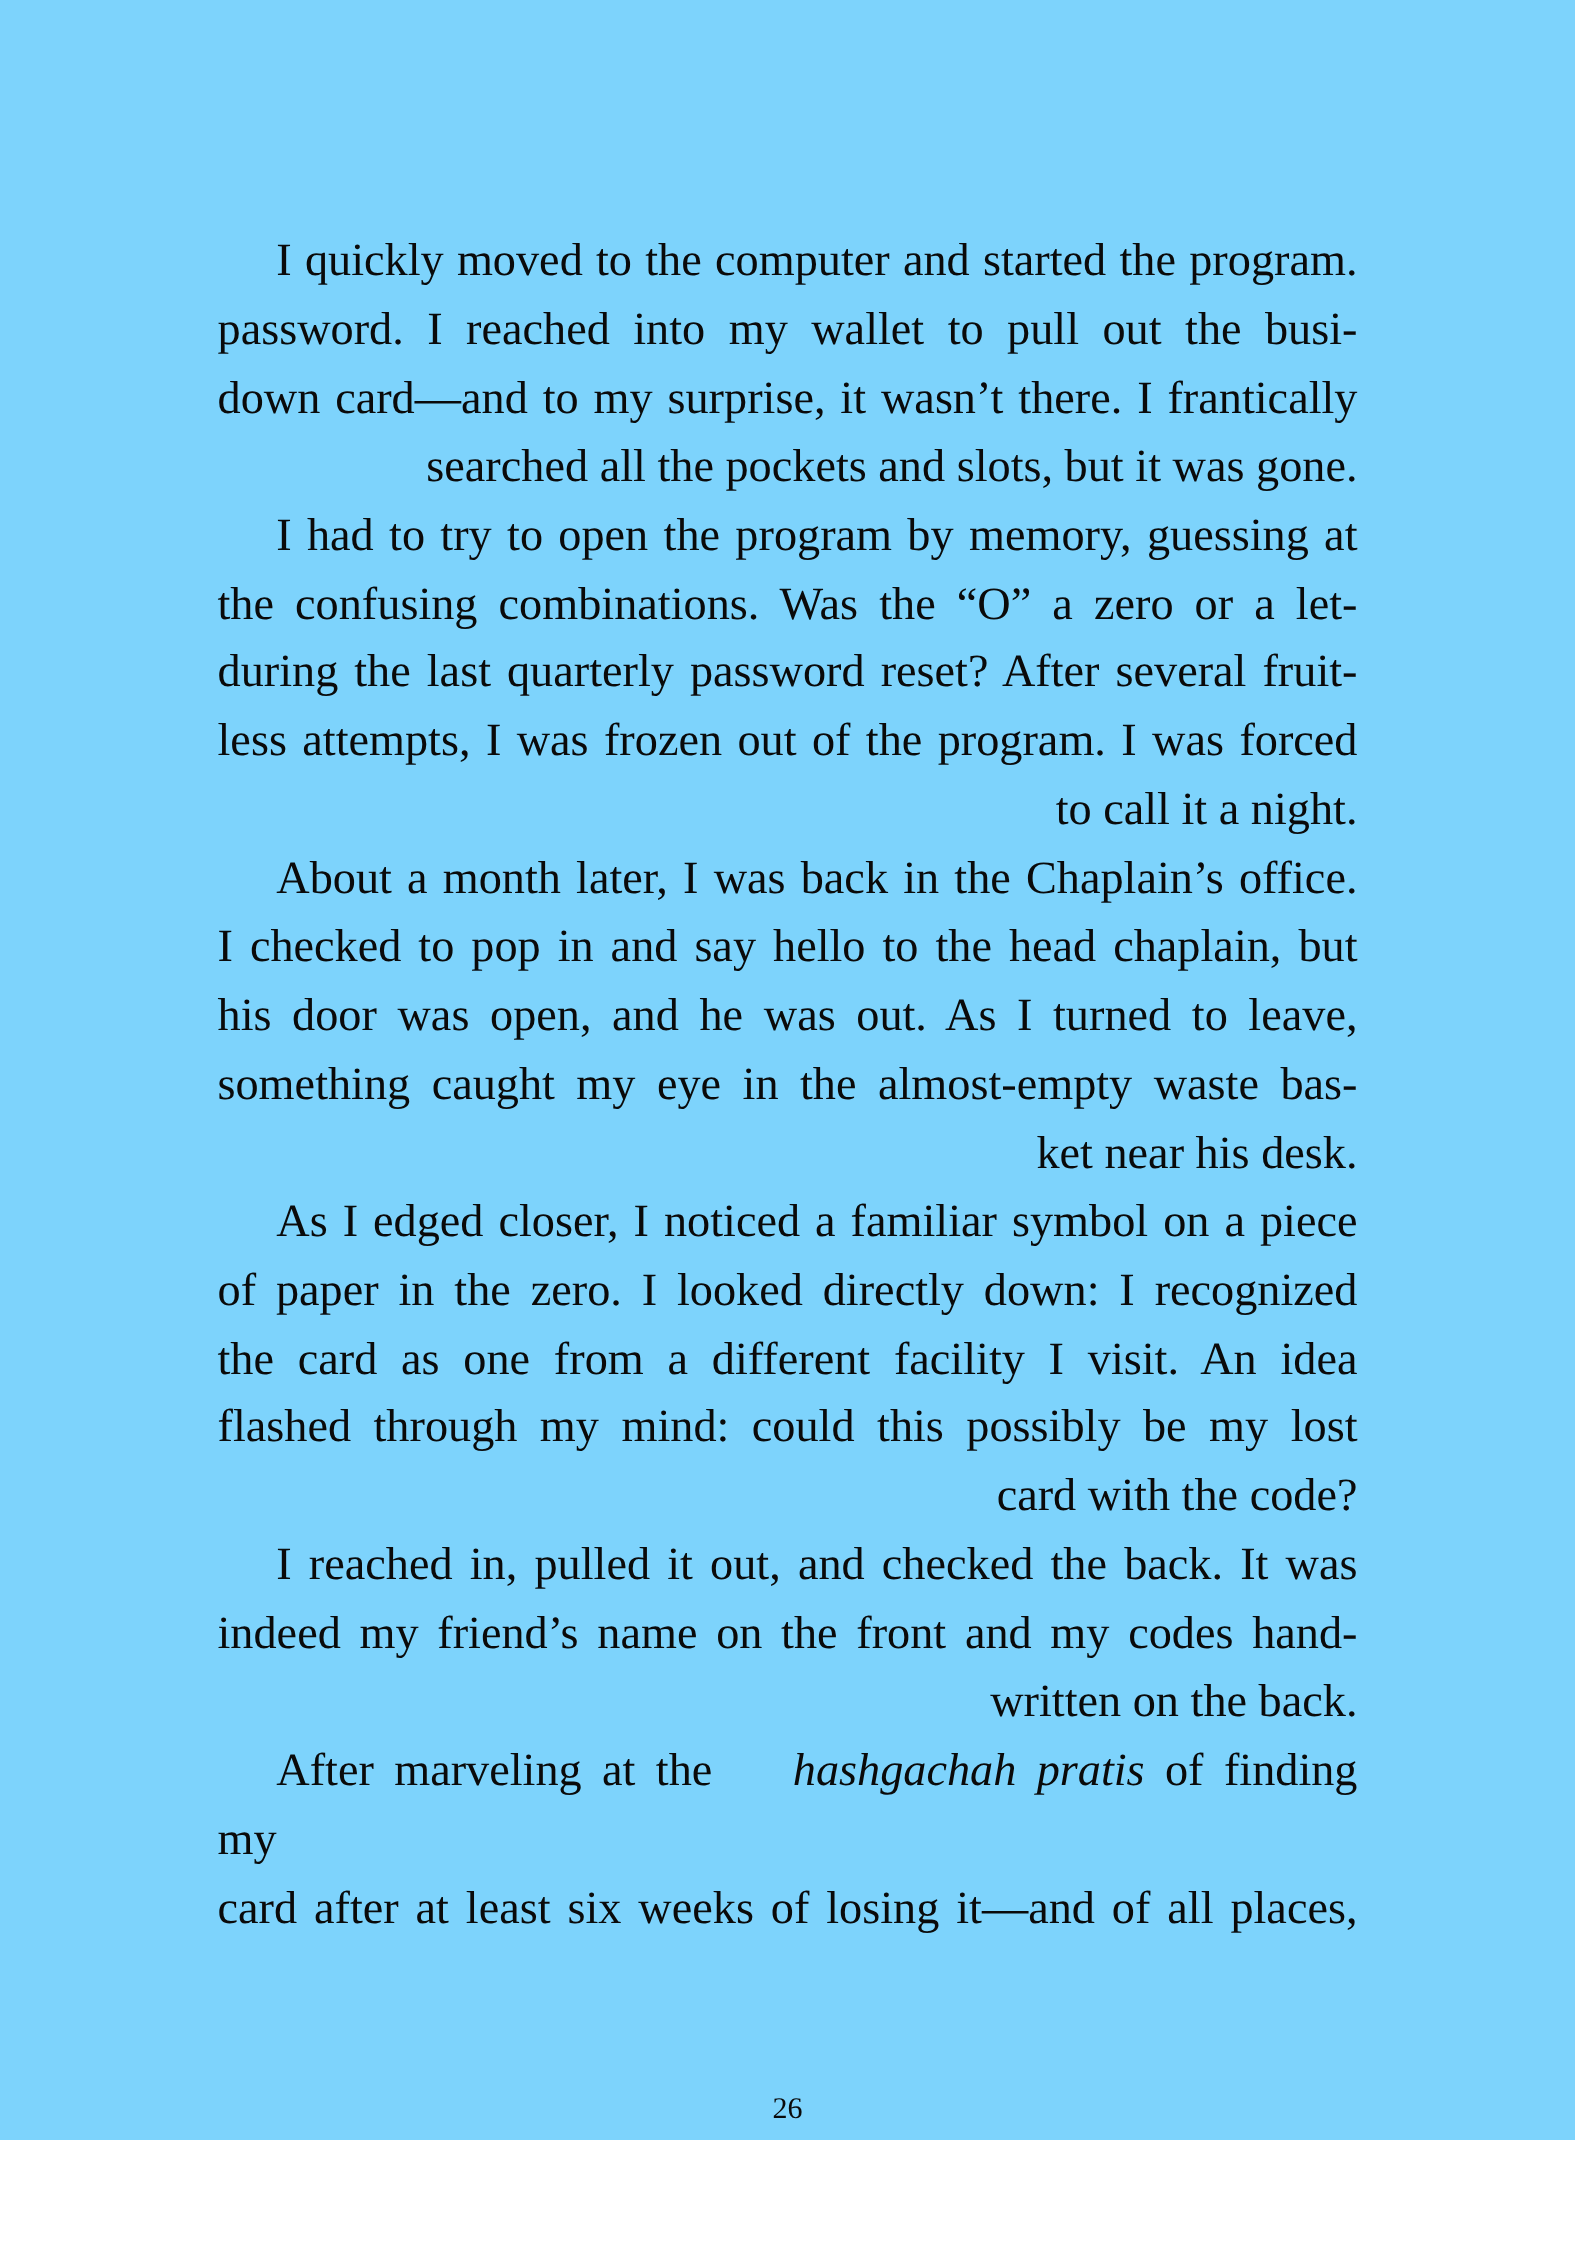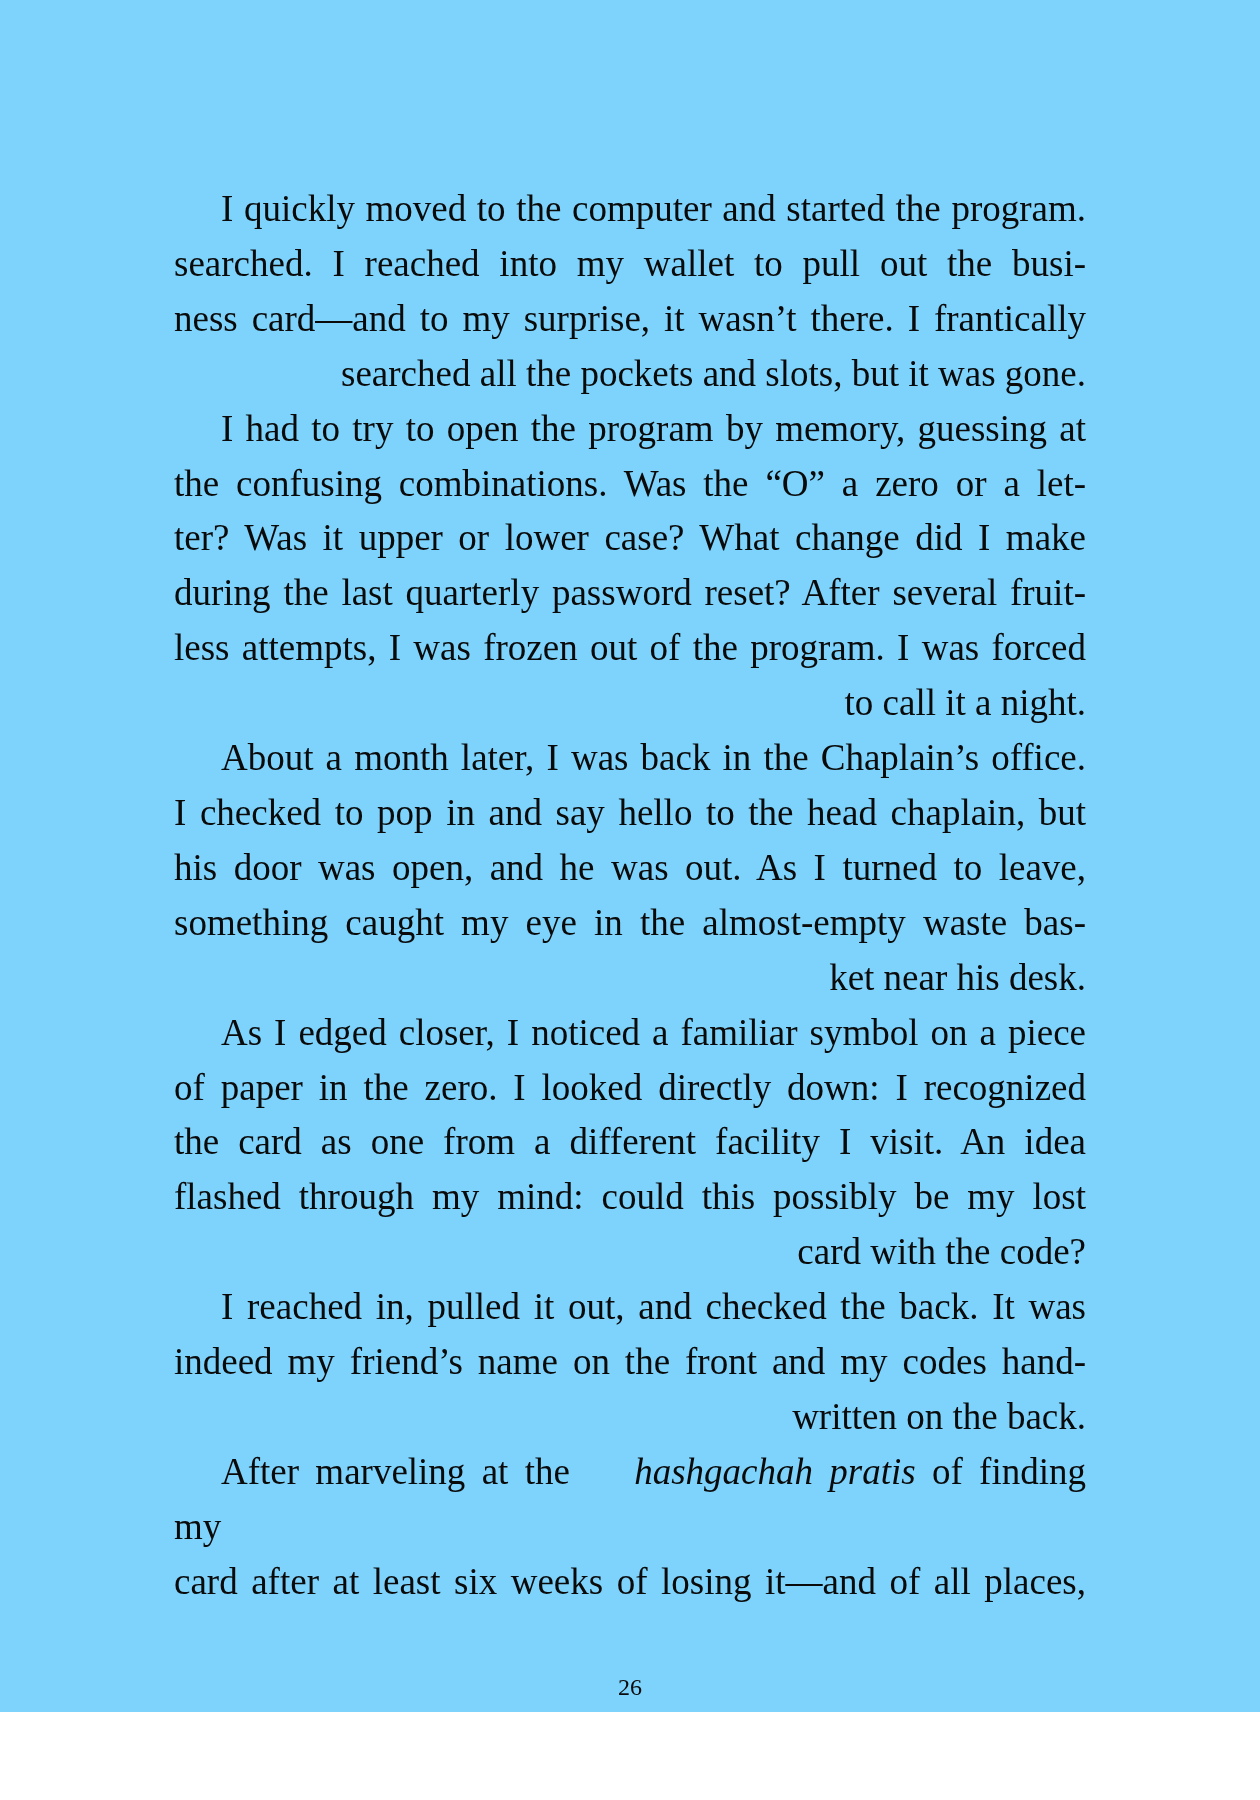--- a/index.html
+++ b/index.html
@@ -49,26 +49,25 @@
     font-size: 24px;
     line-height: 36px;
   }
 </style>
 </head>
 <body>
 
 <div class="page">
   <div class="text-block">
       <div class="line indent justify"><span>I quickly moved to the computer and started the program.</span></div>
-      <div class="line justify"><span>searched. I reached into my wallet to pull out the busi-</span></div>
-      <div class="line justify"><span>ness card—and to my surprise, it wasn’t there. I frantically</span></div>
+      <div class="line justify"><span>password. I reached into my wallet to pull out the busi-</span></div>
+      <div class="line justify"><span>down card—and to my surprise, it wasn’t there. I frantically</span></div>
       <div class="line"><span>searched all the pockets and slots, but it was gone.</span></div>
       <div class="line indent justify"><span>I had to try to open the program by memory, guessing at</span></div>
       <div class="line justify"><span>the confusing combinations. Was the “O” a zero or a let-</span></div>
-      <div class="line justify"><span>ter? Was it upper or lower case? What change did I make</span></div>
       <div class="line justify"><span>during the last quarterly password reset? After several fruit-</span></div>
       <div class="line justify"><span>less attempts, I was frozen out of the program. I was forced</span></div>
       <div class="line"><span>to call it a night.</span></div>
       <div class="line indent justify"><span>About a month later, I was back in the Chaplain’s office.</span></div>
       <div class="line justify"><span>I checked to pop in and say hello to the head chaplain, but</span></div>
       <div class="line justify"><span>his door was open, and he was out. As I turned to leave,</span></div>
       <div class="line justify"><span>something caught my eye in the almost-empty waste bas-</span></div>
       <div class="line"><span>ket near his desk.</span></div>
       <div class="line indent justify"><span>As I edged closer, I noticed a familiar symbol on a piece</span></div>
       <div class="line justify"><span>of paper in the zero. I looked directly down: I recognized</span></div>

